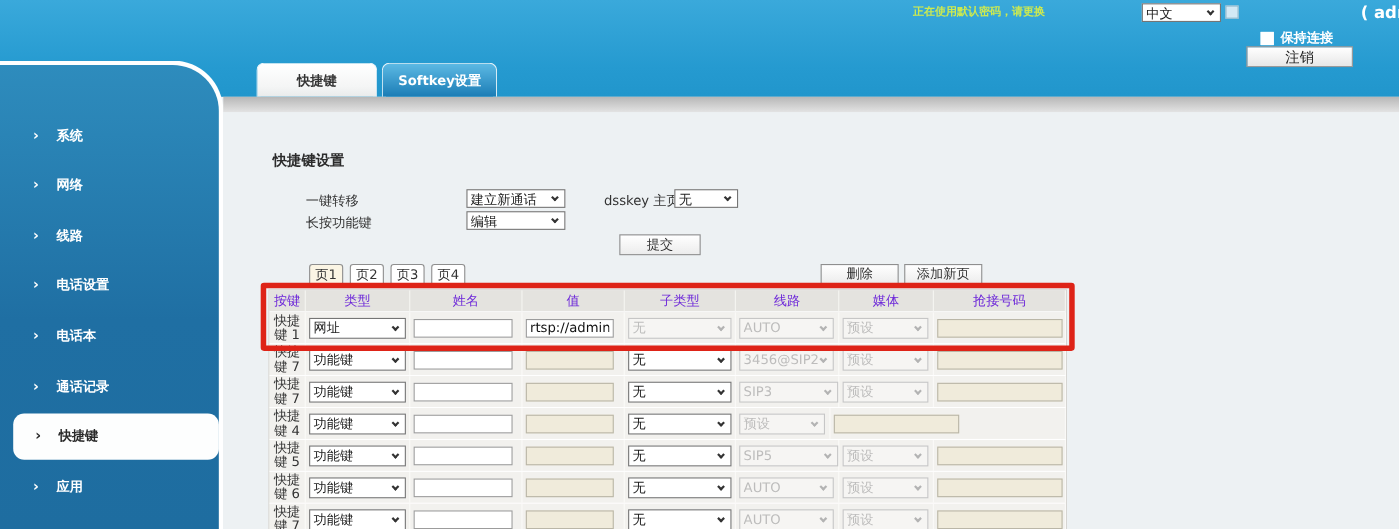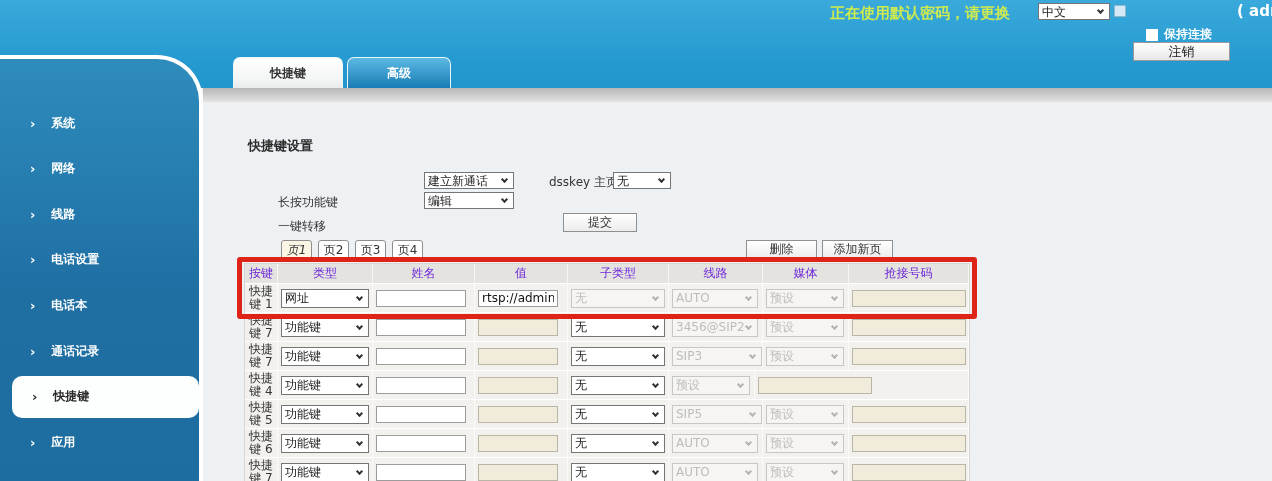--- a/index.html
+++ b/index.html
@@ -3,21 +3,21 @@
 <meta charset="utf-8">
 <style>
   * { margin:0; padding:0; box-sizing:border-box; }
   html,body { width:1272px; height:481px; }
   body { font-family:"DejaVu Sans","Liberation Sans",sans-serif; font-size:12px; color:#333; }
   #app { position:relative; width:1272px; height:481px; overflow:hidden; background:#edf1f3; }
 
   
   .topband { position:absolute; left:0; top:0; width:1272px; height:88px;
              background:linear-gradient(180deg,#3aa9db 0%,#259ad0 70%,#2196cc 100%); }
-  .warning { position:absolute; left:830px; top:4px; font-size:15px; font-weight:bold; color:#cdea50; white-space:nowrap; }
+  .warning { position:absolute; left:830px; top:4px; font-size:10px; font-weight:bold; color:#cdea50; white-space:nowrap; }
   .lang-wrap { position:absolute; left:1038px; top:3px; width:72px; }
   .cb { appearance:none; -webkit-appearance:none; width:12px; height:12px; background:#fff;
         border:1px solid #8fb8cc; display:inline-block; vertical-align:middle; cursor:pointer; }
   .cb1 { position:absolute; left:1114px; top:5px; background:#d3e9f5; }
   .logout { position:absolute; left:1133px; top:2px; width:97px; height:19px;
             background:linear-gradient(#ffffff,#e7e7e7); border:1px solid #9a9a9a;
             font-size:13px; font-family:inherit; color:#222; cursor:pointer;margin-top:40px; }
   .account { position:absolute; left:1237px; top:2px; font-size:15px; font-weight:bold; color:#fff; white-space:nowrap; }
   .keep { position:absolute; left:1146px; top:26px; display:flex; align-items:center; gap:6px;
           color:#fff; font-weight:bold; font-size:12px; }
@@ -67,21 +67,21 @@
   .btn { background:linear-gradient(#ffffff,#ececec); border:1px solid #8f8f8f; font-size:12px;
          font-family:inherit; color:#333; cursor:pointer; }
   .submit-btn { position:absolute; left:563px; top:213px; width:74px; height:19px; }
   .del-btn    { position:absolute; left:746px; top:240px; width:71px; height:19px; }
   .add-btn    { position:absolute; left:822px; top:240px; width:71px; height:19px; }
 
   
   .pager { position:absolute; left:281px; top:240px; display:flex; gap:6px; }
   .ptab { width:31px; height:21px; border:1px solid #8e8e8e; border-radius:3px 3px 0 0; background:#fff;
           display:flex; align-items:center; justify-content:center; font-size:12px; cursor:pointer; }
-  .ptab.active { background:#fbf5e4;font-style:italic; }
+  .ptab.active { background:#fbf5e4; }
 
   
   .tbl { position:absolute; left:244px; top:263px; width:726px; border:1px solid #d6d5d2; background:#f1f0ed; }
   .thead { display:flex; height:20px; background:#e4e3df; border-bottom:1px solid #fff; }
   .th { display:flex; align-items:center; justify-content:center; font-size:12px; color:#6d28d9;
         border-right:1px solid #f6f5f2; }
   .tr { display:flex; height:29px; border-bottom:1px solid #fff; background:#f2f1ee; }
   .td { display:flex; align-items:center; border-right:1px solid #fbfaf8; }
   .td.keycell { justify-content:center; text-align:center; font-size:12px; line-height:13px; padding:0 3px;
                 word-break:break-all; }
@@ -147,26 +147,26 @@
         <span>快捷键</span>
       </div>
       <div class="side-item" style="top: 362.2px;">
         <span class="arrow">›</span>
         <span>应用</span>
       </div>
     </div>
 
   <div class="tabs">
       <div class="tab active">快捷键</div>
-      <div class="tab">高级</div>
+      <div class="tab">Softkey设置</div>
     </div>
 
   <div class="heading">快捷键设置</div>
 
-  <span class="lbl" style="left:278px; top:174px;margin-top:44px;">一键转移</span>
+  <span class="lbl" style="left:278px; top:174px;">一键转移</span>
   <span class="sel h17" style="position:absolute; left:424px; top:172px; width:90px;">
     <select>
       <option>建立新通话</option>
     </select>
     <span class="chev"></span>
   </span>
 
   <span class="lbl" style="left:549px; top:174px;">dsskey 主页:</span>
   <span class="sel h17" style="position:absolute; left:613px; top:172px; width:58px;">
     <select>

